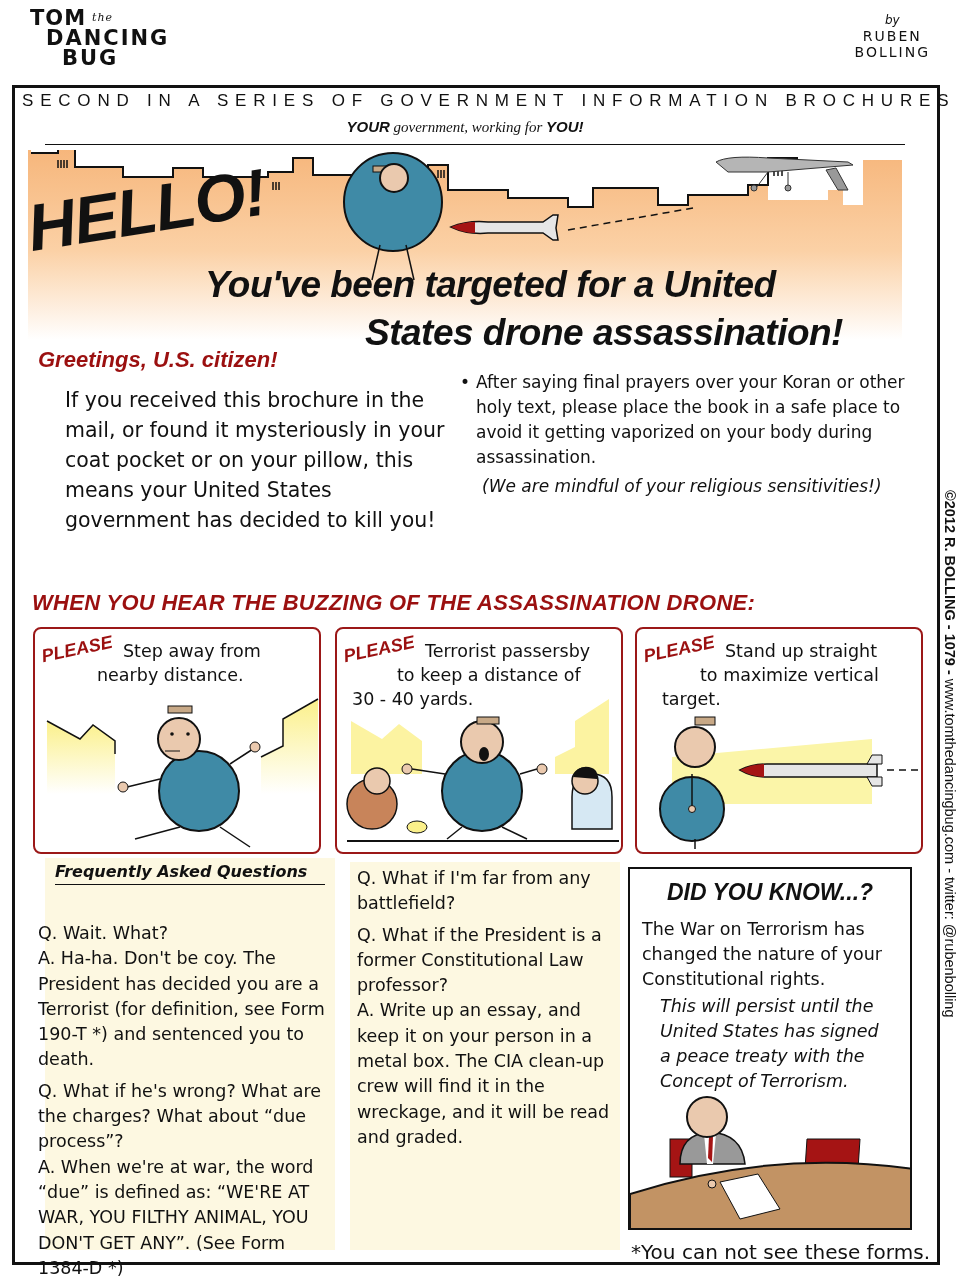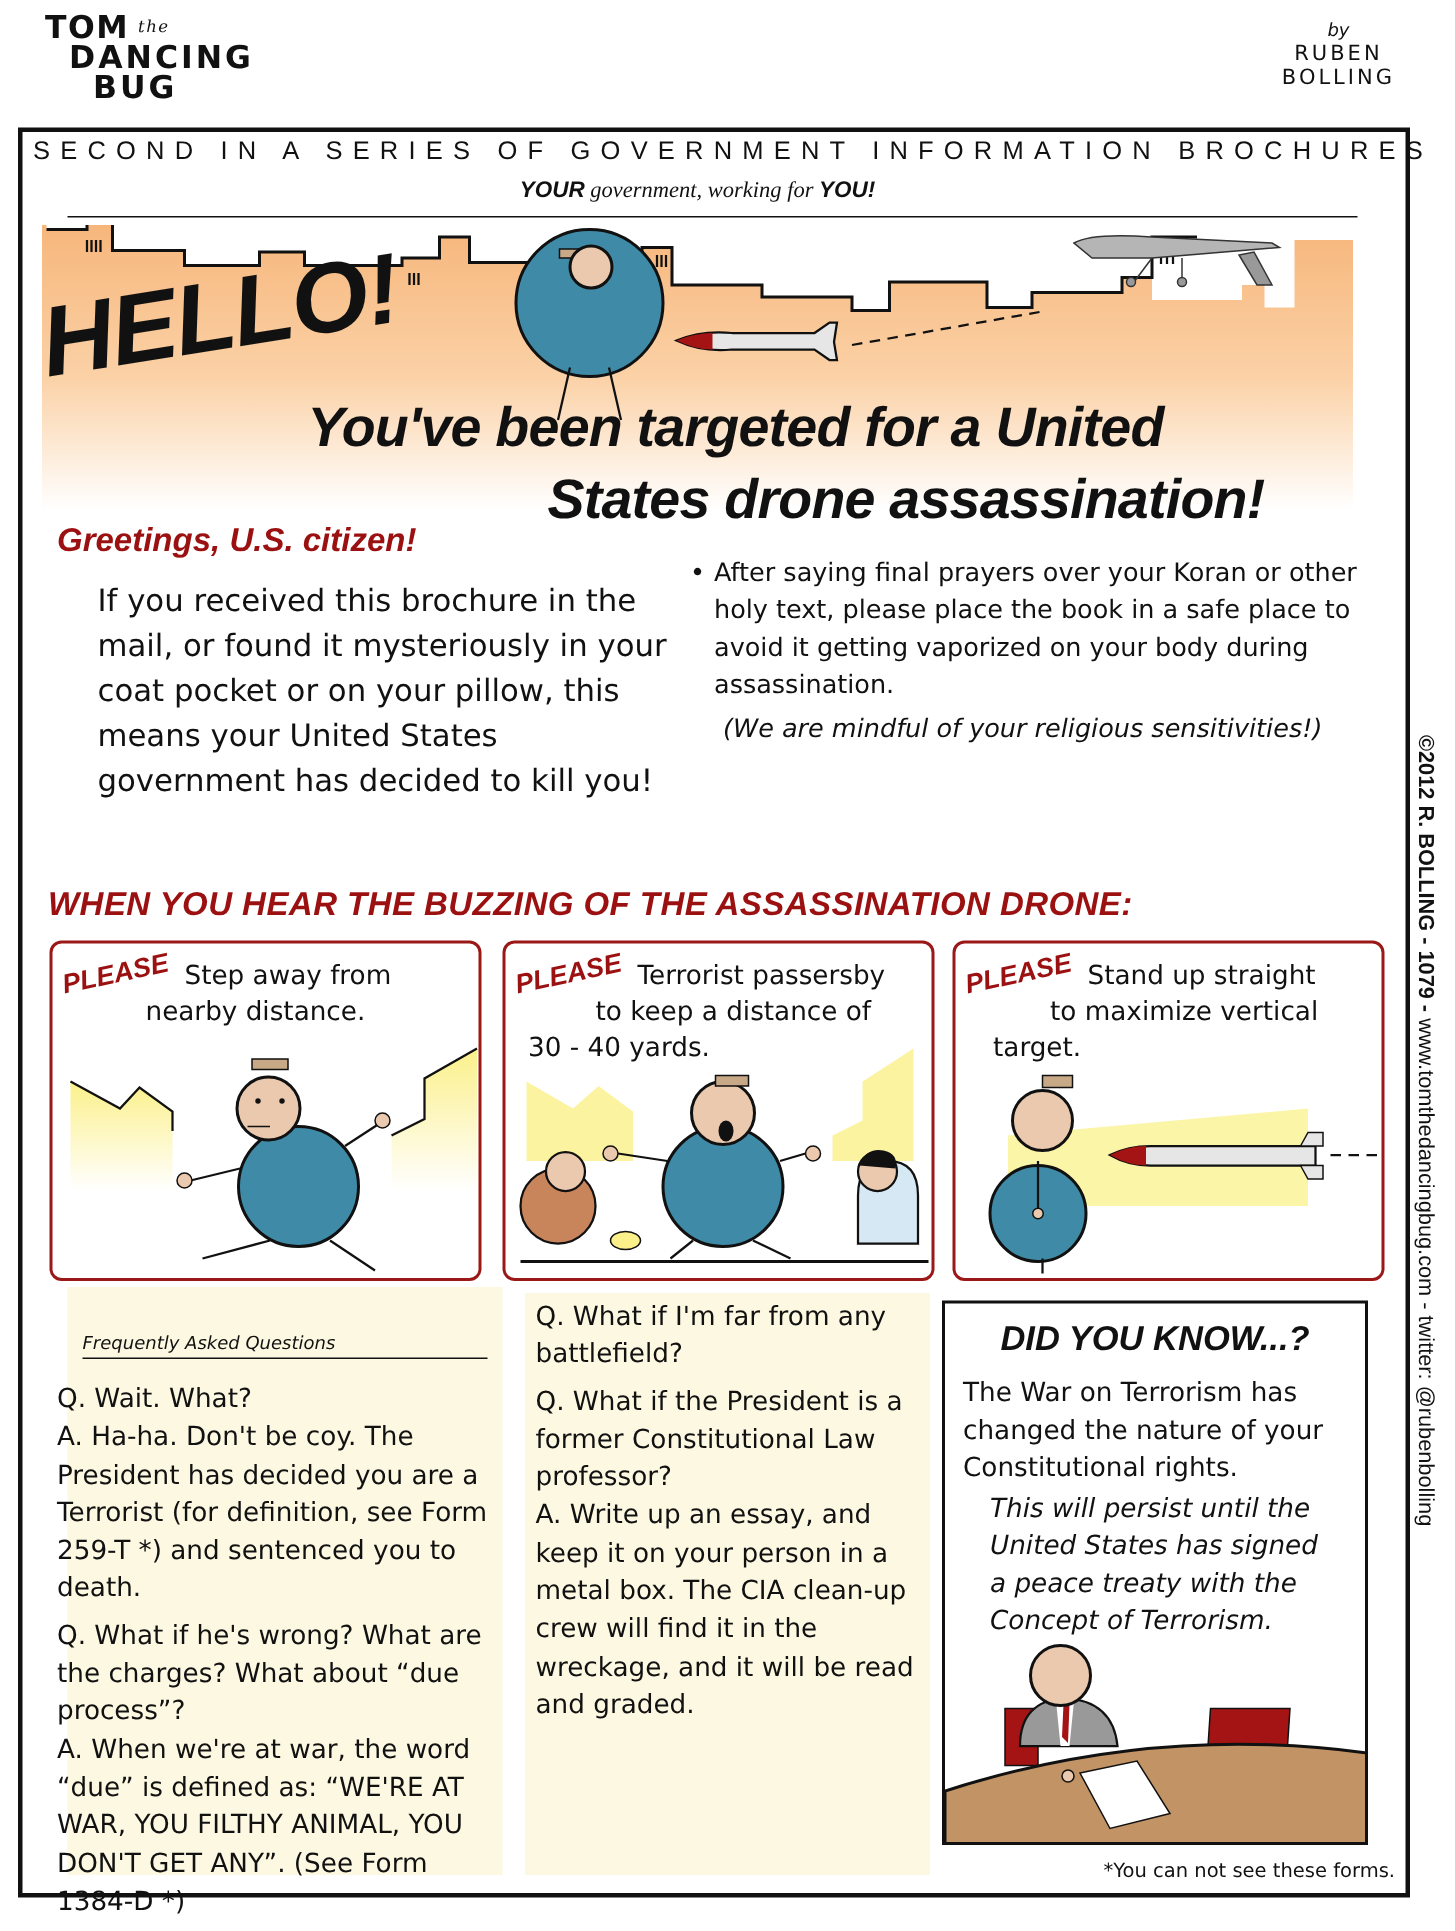--- a/index.html
+++ b/index.html
@@ -28,29 +28,29 @@
   .bullets .item { padding-left: 16px; position: relative; margin-bottom: 4px; }
   .bullets .item:before { content: "•"; position: absolute; left: 0; }
   .bullets .note { font-style: italic; padding-left: 22px; }
   .when { left: 32px; top: 590px; color: #9b1010; font-family: "Liberation Sans", sans-serif; font-weight: 900; font-style: italic; font-size: 22px; letter-spacing: 0.3px; white-space: nowrap; }
   .panel { top: 627px; width: 288px; height: 227px; border: 2px solid #9b1818; border-radius: 8px; overflow: hidden; }
   .p1 { left: 33px; } .p2 { left: 335px; } .p3 { left: 635px; }
   .please { left: 6px; top: 10px; color: #9b1010; font-family: "Liberation Sans", sans-serif; font-weight: 900; font-style: italic; font-size: 18px; transform: rotate(-12deg); }
   .ptext { font-size: 17.5px; line-height: 24px; }
   .faq-bg1 { left: 45px; top: 858px; width: 290px; height: 392px; background: #fdf8e1; }
   .faq-bg2 { left: 350px; top: 862px; width: 270px; height: 388px; background: #fdf8e1; }
-  .faq-title { left: 55px; top: 888px; font-size: 12px; font-style: italic; font-family: "DejaVu Sans", sans-serif; padding-bottom: 3px; border-bottom: 1.5px solid #111; width: 270px; }
+  .faq-title { left: 55px; top: 862px; font-size: 16px; font-style: italic; font-family: "DejaVu Sans", sans-serif; padding-bottom: 3px; border-bottom: 1.5px solid #111; width: 270px; font-weight: bold; }
   .faq1 { left: 38px; top: 898px; width: 300px; font-size: 17.5px; line-height: 25.3px; margin-top: 23px; }
   .faq2 { left: 357px; top: 866px; width: 270px; font-size: 17.5px; line-height: 25.3px; }
   .faq2 .gap { height: 6px; }
   .dyk { left: 628px; top: 867px; width: 284px; height: 363px; border: 2.5px solid #111; overflow: hidden; }
   .dyk-title { left: 0; width: 100%; top: 10px; text-align: center; font-family: "Liberation Sans", sans-serif; font-weight: 900; font-style: italic; font-size: 23px; }
   .dyk-body { left: 12px; top: 48px; font-size: 17.5px; line-height: 25px; }
   .dyk-italic { left: 30px; top: 125px; font-size: 17.5px; line-height: 25px; font-style: italic; font-family: "DejaVu Sans", sans-serif; }
-  .forms-note { right: 40px; top: 1240px; font-size: 13px; }
+  .forms-note { right: 40px; top: 1240px; font-size: 20px; }
   .credit { left: 928px; top: 490px; width: 40px; height: 660px; }
   .credit span { position: absolute; left: 30px; top: 0; transform-origin: left top; transform: rotate(90deg); white-space: nowrap; font-size: 14.5px; font-weight: bold; font-family: "Liberation Sans", sans-serif; }
   .credit span .light { font-weight: normal; }
 </style>
 </head>
 <body>
 
 <div class="abs logo">
   <span class="l1"><span>TOM</span><small>the</small></span>
   <span class="l2">DANCING</span>
@@ -205,21 +205,21 @@
   <div class="abs ptext" style="left:88px;top:10px">Stand up straight</div>
   <div class="abs ptext" style="left:63px;top:34px">to maximize vertical</div>
   <div class="abs ptext" style="left:25px;top:58px">target.</div>
 </div>
 
 <div class="abs faq-bg1"></div>
 <div class="abs faq-bg2"></div>
 <div class="abs faq-title">Frequently Asked Questions</div>
 <div class="abs faq1">
   <div>Q.  Wait.  What?</div>
-  <div>A.  Ha-ha.  Don't be coy.  The President has decided you are a Terrorist (for definition, see Form 259-T *) and sentenced you to death.</div>
+  <div>A.  Ha-ha.  Don't be coy.  The President has decided you are a Terrorist (for definition, see Form 190-T *) and sentenced you to death.</div>
   <div style="height:6px"></div>
   <div>Q.  What if he's wrong?  What are the charges?  What about “due process”?</div>
   <div>A.  When we're at war, the word “due” is defined as: “WE'RE AT WAR, YOU FILTHY ANIMAL, YOU DON'T GET ANY”. (See Form 1384-D *)</div>
 </div>
 <div class="abs faq2">
   <div>Q.  What if I'm far from any battlefield?</div>
   <div class="gap"></div>
   <div>Q.  What if the President is a former Constitutional Law professor?</div>
   <div>A.  Write up an essay, and keep it on your person in a metal box.  The CIA clean-up crew will find it in the wreckage, and it will be read and graded.</div>
 </div>

